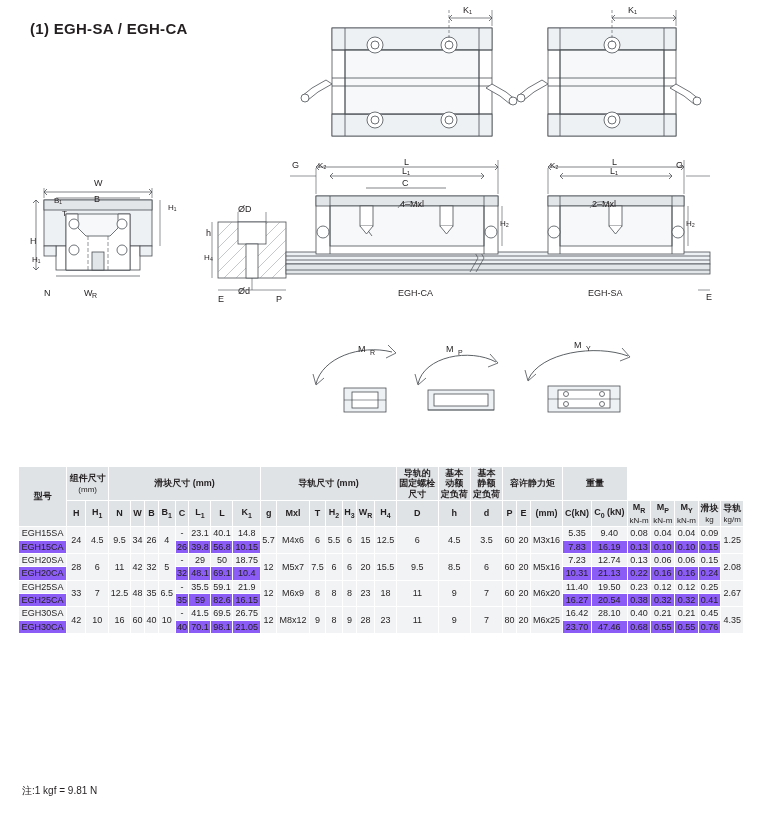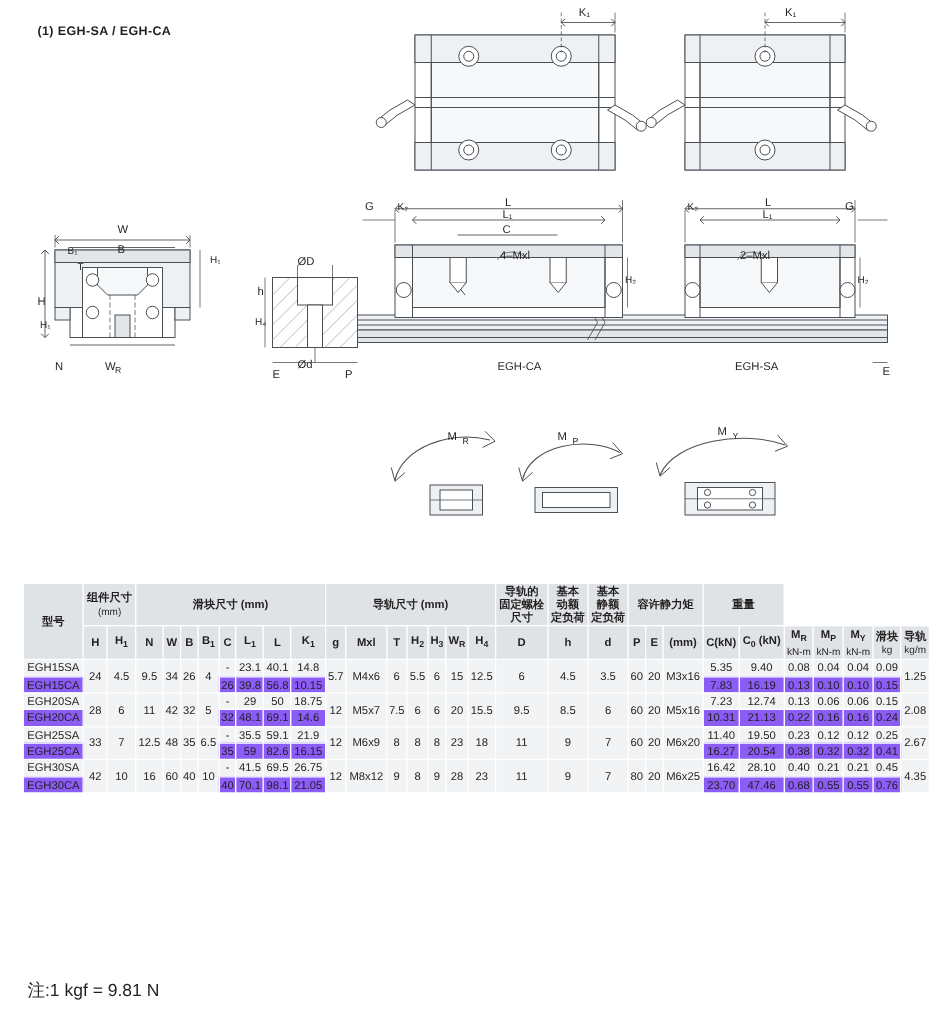--- a/index.html
+++ b/index.html
@@ -4,21 +4,21 @@
 <style>
   html,body{margin:0;padding:0;}
   body{
     width:760px;height:824px;background:#ffffff;
     font-family:"Liberation Sans", sans-serif;
     color:#231f20;
     position:relative;overflow:hidden;
   }
   .title{
     position:absolute;left:30px;top:20px;
-    font-size:10px;font-weight:bold;letter-spacing:.3px;color:#231f20;
+    font-size:15px;font-weight:bold;letter-spacing:.3px;color:#231f20;
   }
 
   
   .drawing{position:absolute;left:0;top:0;width:760px;height:455px;}
   .drawing svg{display:block;}
 
   
   .tablewrap{position:absolute;left:18px;top:466px;width:726px;}
   table.spec{
     border-collapse:collapse;width:726px;
@@ -32,21 +32,21 @@
   }
   thead th{
     background:#dfe3e6;font-weight:bold;
   }
   thead th.hdr2{background:#dfe3e6;}
   tbody td{background:#f1f3f4;}
   tbody tr.alt td{background:#8b5cf6;}
   td.model{font-weight:normal;text-align:left;padding-left:7px;font-size:9px;}
   .unit{font-size:8px;font-weight:normal;}
   .note{
-    position:absolute;left:22px;top:784px;font-size:14px;color:#231f20;
+    position:absolute;left:22px;top:784px;font-size:10px;color:#231f20;
   }
   sub{font-size:7px;}
   .hdrtall{height:26px;}
 </style>
 </head>
 <body>
 
 <div class="title">(1) EGH-SA / EGH-CA</div>
 
 <div class="drawing">
@@ -413,21 +413,21 @@
       <td>0.06</td>
       <td>0.15</td>
       <td rowspan="2">2.08</td>
     </tr>
 
     <tr class="alt">
       <td class="model">EGH20CA</td>
       <td>32</td>
       <td>48.1</td>
       <td>69.1</td>
-      <td>14.6</td>
+      <td>10.4</td>
       <td>10.31</td>
       <td>21.13</td>
       <td>0.22</td>
       <td>0.16</td>
       <td>0.16</td>
       <td>0.24</td>
     </tr>
 
     <tr>
       <td class="model">EGH25SA</td>

